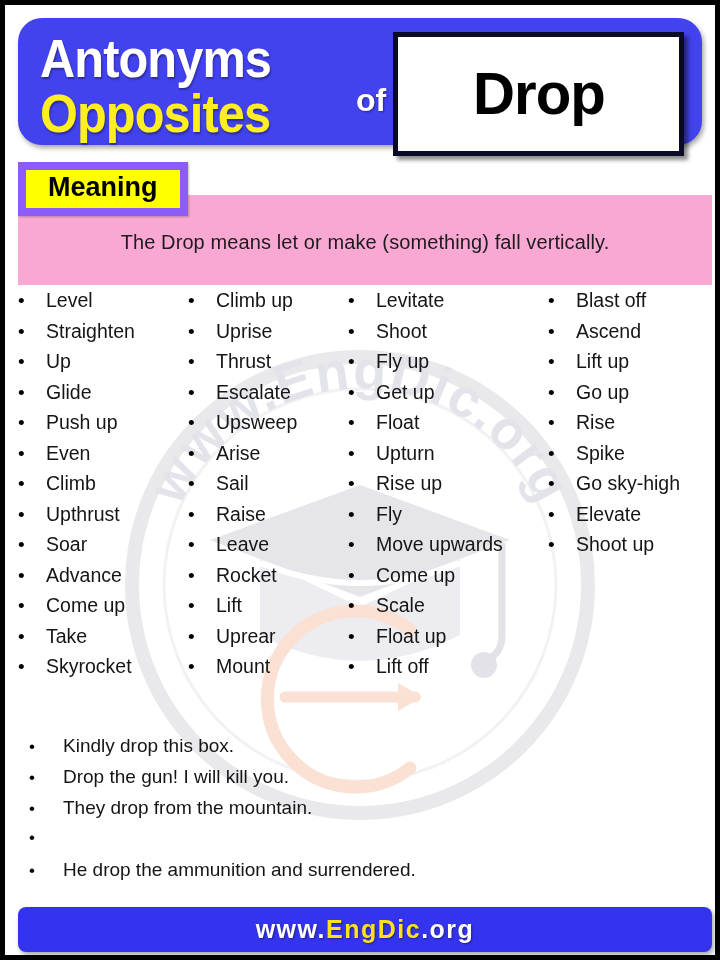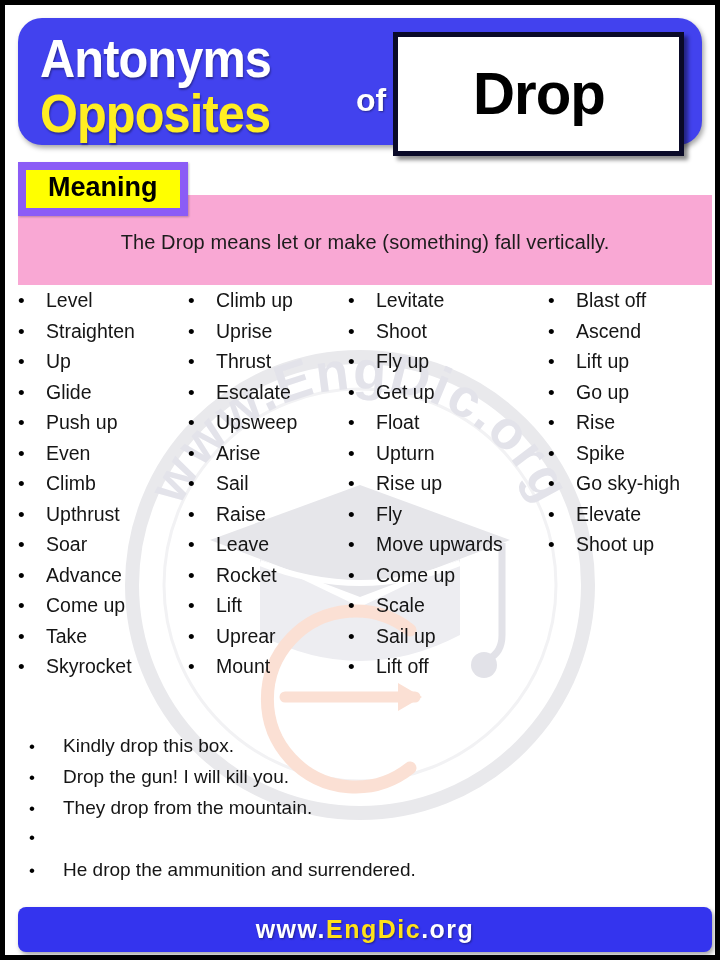--- a/index.html
+++ b/index.html
@@ -397,21 +397,21 @@
         <div class="word-item">
           <span class="bullet">•</span>
           <span class="wtext">Come up</span>
         </div>
         <div class="word-item">
           <span class="bullet">•</span>
           <span class="wtext">Scale</span>
         </div>
         <div class="word-item">
           <span class="bullet">•</span>
-          <span class="wtext">Sail up</span>
+          <span class="wtext">Float up</span>
         </div>
         <div class="word-item">
           <span class="bullet">•</span>
           <span class="wtext">Lift off</span>
         </div>
       </div>
     <div class="col" id="col3">
         <div class="word-item">
           <span class="bullet">•</span>
           <span class="wtext">Blast off</span>

